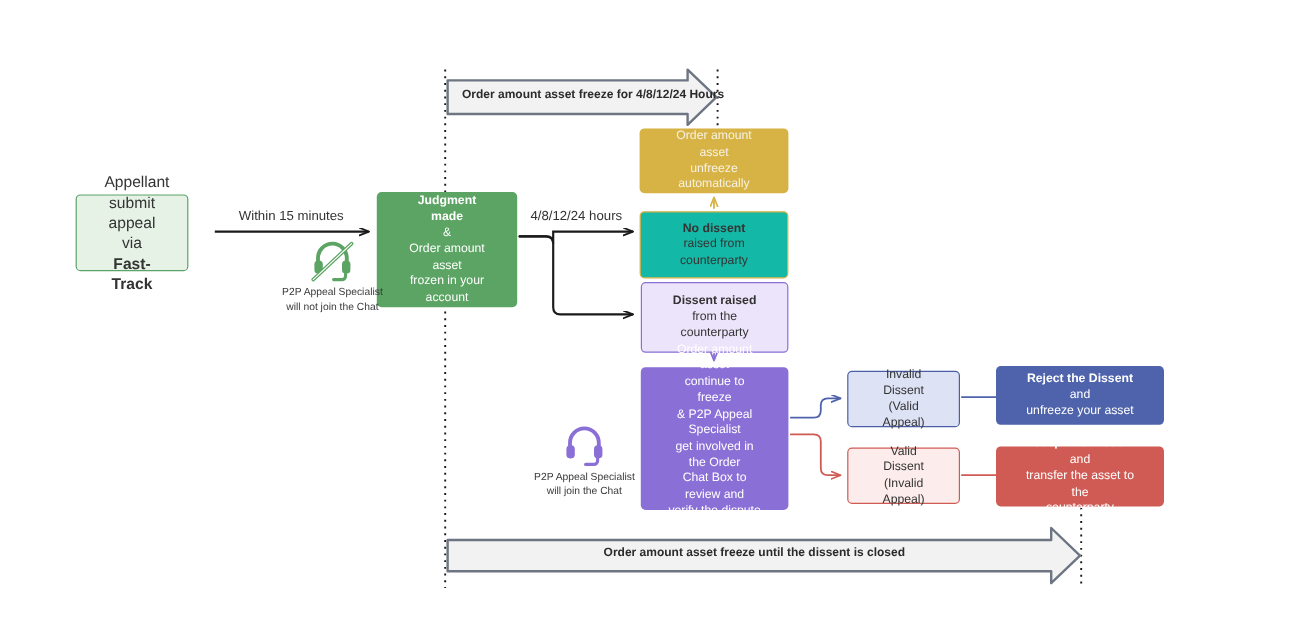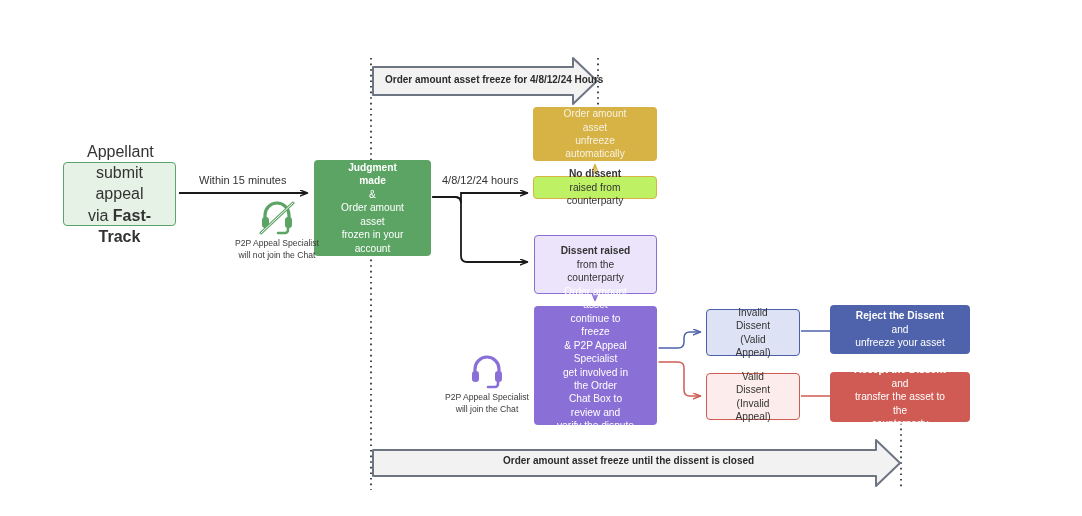--- a/index.html
+++ b/index.html
@@ -32,42 +32,42 @@
     text-align: center;
     border-radius: 4px;
     line-height: 1.32;
     padding: 2px 23px;
   }
   .node .txt { display: block; width: 100%; }
   .b { font-weight: bold; }
 
   
   #node-appellant {
-    left: 63px; top: 162px; width: 113px; height: 64px;
+    left: 63px; top: 162px; width: 94px; height: 64px;
     background: #e6f2e6;
     border: 1.6px solid #5aa469;
     color: #333333;
-    font-size: 16px;
+    font-size: 13px;
   }
   #node-judgment {
     left: 314px; top: 160px; width: 117px; height: 96px;
     background: #5ba463;
     border: none;
     color: #ffffff;
     font-size: 10.2px;
   }
   #node-unfreeze {
     left: 533px; top: 107px; width: 124px; height: 54px;
     background: #d7b244;
     color: #f7f2e2;
     font-size: 10.2px;
   }
   #node-nodissent {
-    left: 533px; top: 176px; width: 124px; height: 23px;
-    background: #bef264;
+    left: 533px; top: 176px; width: 124px; height: 56px;
+    background: #14b8a6;
     border: 1.5px solid #d7b244;
     color: #333333;
     font-size: 10.2px;
   }
   #node-dissentraised {
     left: 534px; top: 235px; width: 123px; height: 59px;
     background: #ece4fb;
     border: 1.5px solid #8a6fd6;
     color: #333333;
     font-size: 10.2px;

